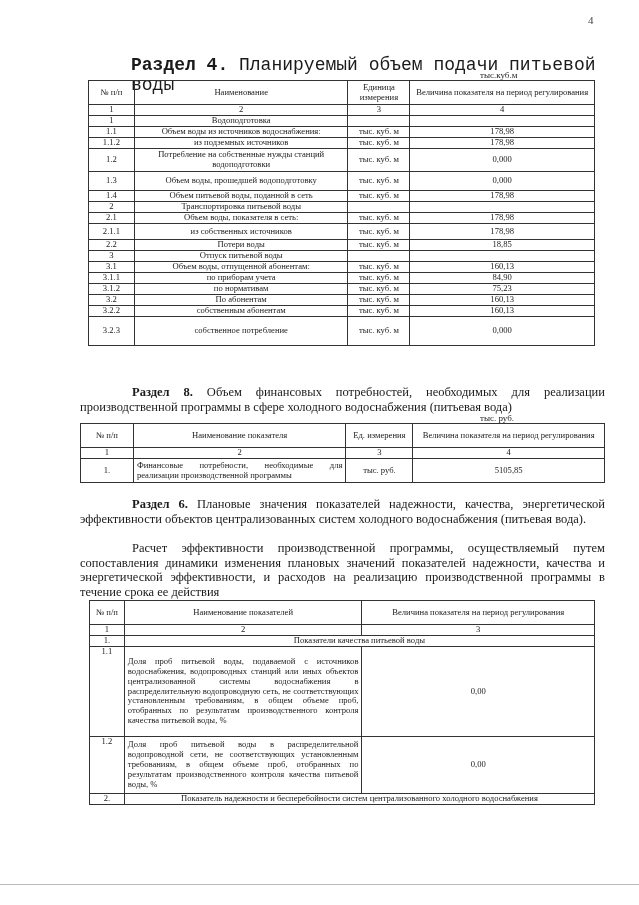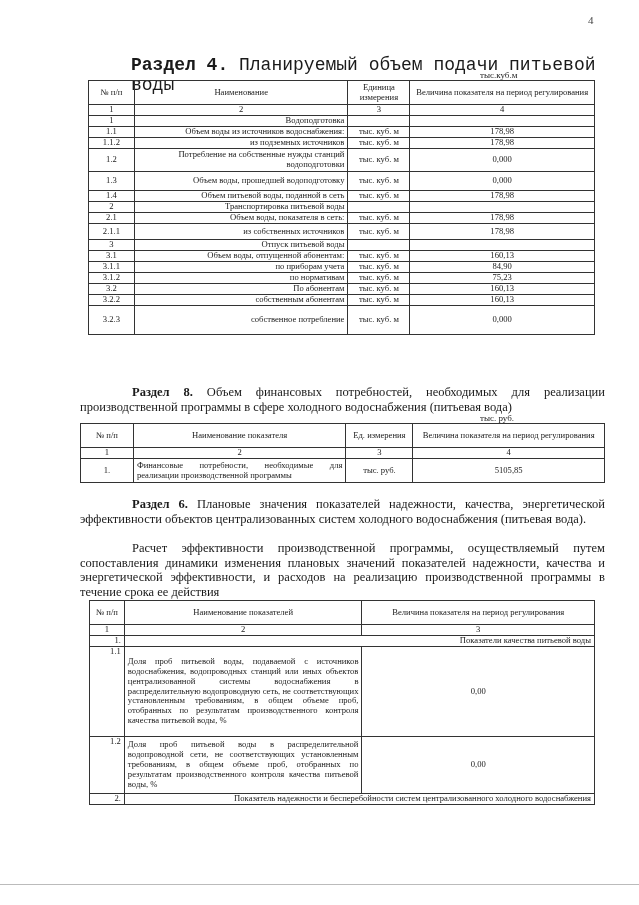--- a/index.html
+++ b/index.html
@@ -6,21 +6,21 @@
   body { width:639px; height:905px; position:relative; overflow:hidden;
          font-family:"Liberation Serif", serif; color:#1a1a1a; }
   .abs { position:absolute; }
   .pagenum { left:588px; top:14px; font-size:11px; color:#444; }
   .title { font-size:18px;font-family:Liberation Mono, monospace; }
   .title b { font-weight:bold; }
   .unit { font-size:9px; text-align:left; }
   table { border-collapse:collapse; position:absolute; font-size:8.6px; line-height:1.15; }
   td { border:1px solid #333; padding:0 3px; vertical-align:middle; }
   td.c { text-align:center; }
-  td.l { text-align:right; }
+  td.l { text-align:center; }
   td.j { text-align:justify; text-align-last:left; }
   .para { font-size:12.5px; line-height:14.5px; text-align:justify; }
   .indent { text-indent:58px; }
   .bottomline { left:0; top:884px; width:639px; height:1px; background:#bbb; }
 </style>
 </head>
 <body>
 
 <div class="abs pagenum">4</div>
 
@@ -95,20 +95,26 @@
         <td class="c">тыс. куб. м</td>
         <td class="c">178,98</td>
       </tr>
   <tr style="height:16px">
         <td class="c">2.1.1</td>
         <td class="l">из собственных источников</td>
         <td class="c">тыс. куб. м</td>
         <td class="c">178,98</td>
       </tr>
   <tr style="height:11px">
+        <td class="c">2.2</td>
+        <td class="l">Потери воды</td>
+        <td class="c">тыс. куб. м</td>
+        <td class="c">18,85</td>
+      </tr>
+  <tr style="height:11px">
         <td class="c">3</td>
         <td class="l">Отпуск питьевой воды</td>
         <td class="c"></td>
         <td class="c"></td>
       </tr>
   <tr style="height:11px">
         <td class="c">3.1</td>
         <td class="l">Объем воды, отпущенной абонентам:</td>
         <td class="c">тыс. куб. м</td>
         <td class="c">160,13</td>

